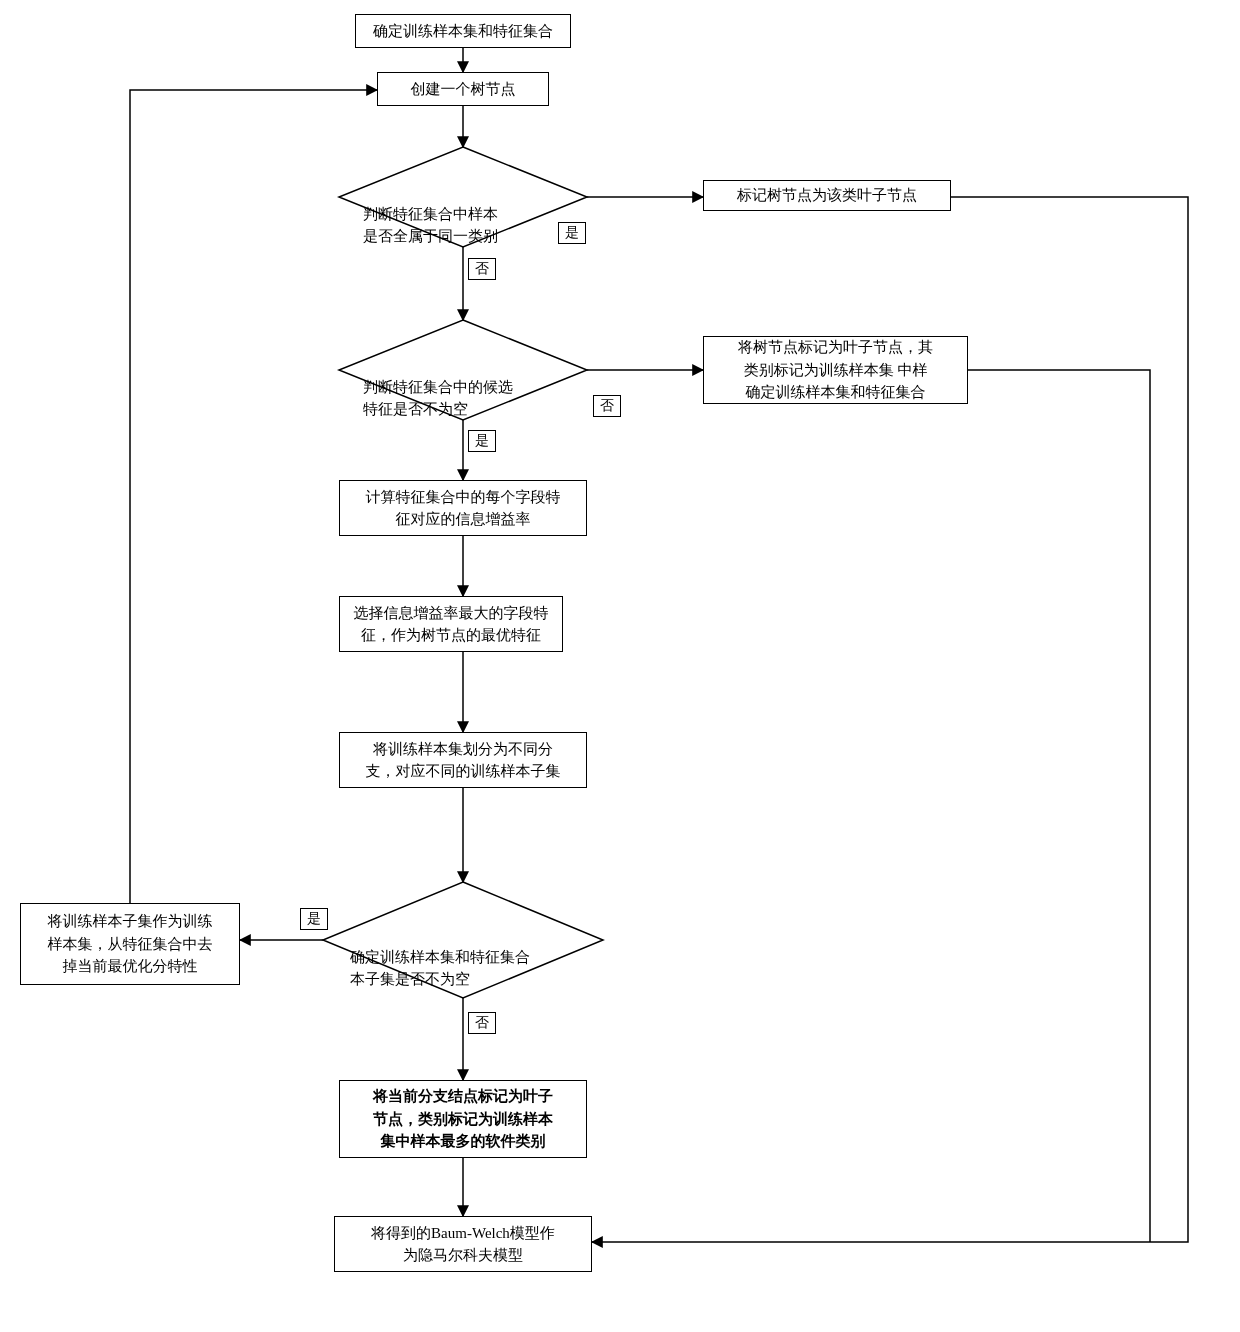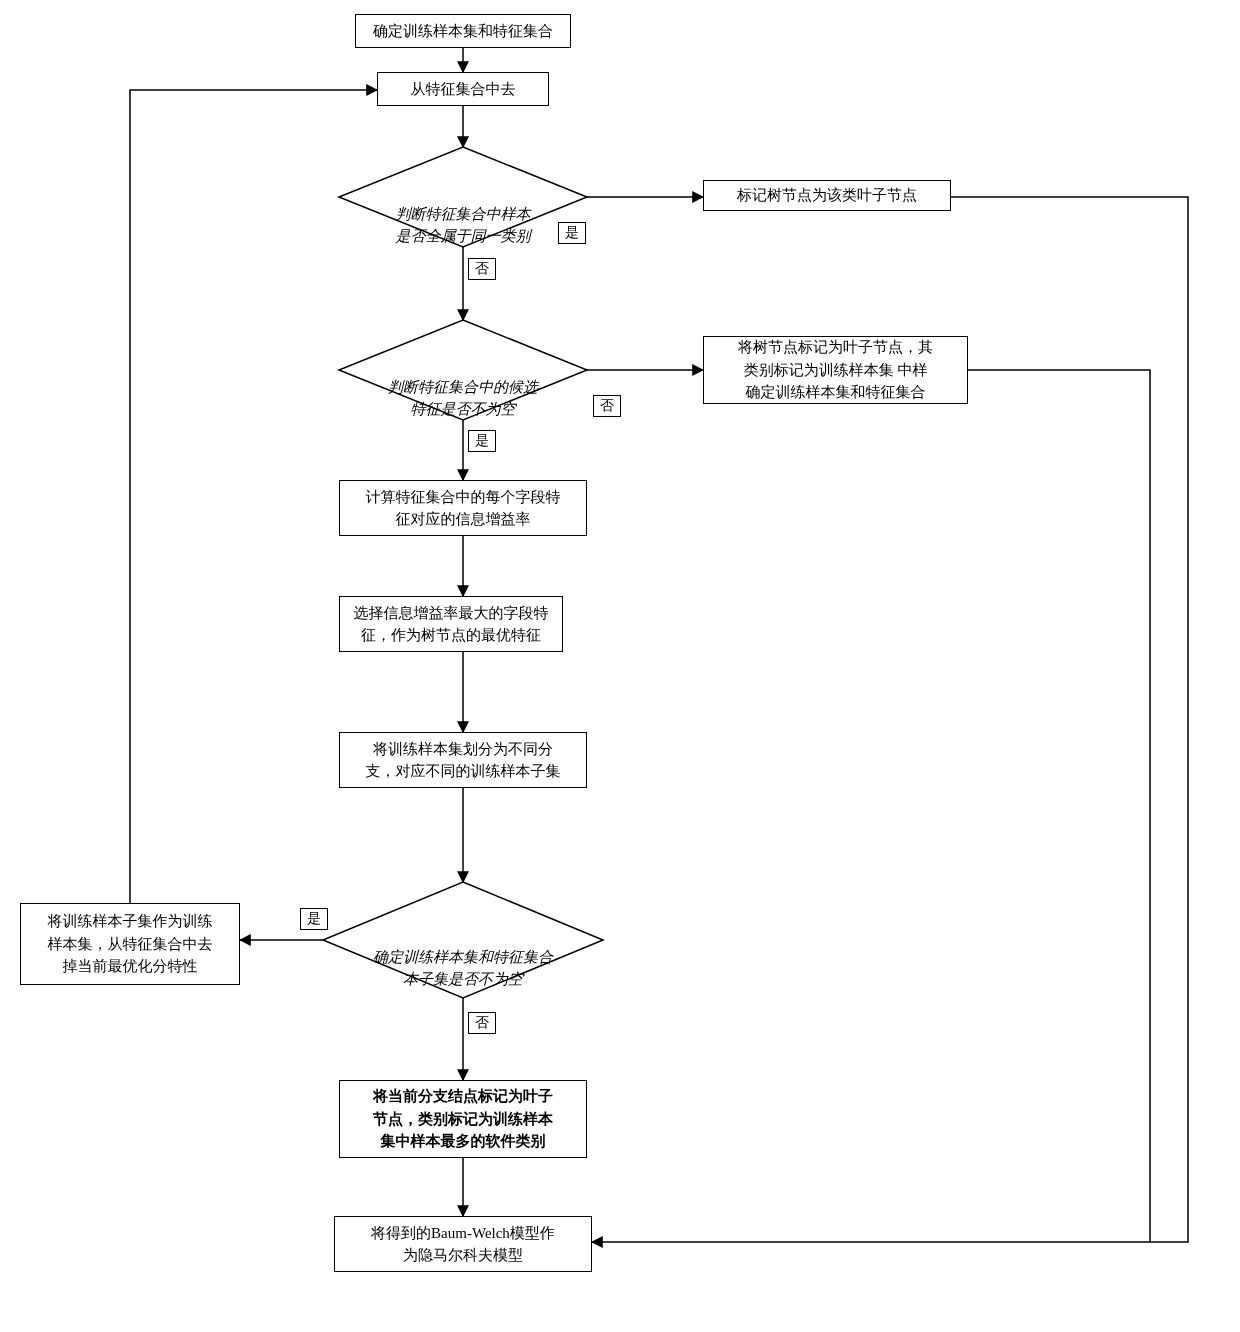--- a/index.html
+++ b/index.html
@@ -35,24 +35,22 @@
   .label {
     position: absolute;
     border: 1px solid #000;
     background: #fff;
     font-size: 14px;
     padding: 1px 6px;
     line-height: 1.3;
   }
   .diamond-text {
     position: absolute;
-    text-align: center;
     line-height: 1.5;
     white-space: pre-line;
-    font-style: italic;
   }
 </style>
 </head>
 <body>
 
 <svg class="connectors">
   <defs>
     <marker id="arrow" viewBox="0 0 10 10" refX="9" refY="5" markerWidth="8" markerHeight="8" orient="auto-start-reverse">
       <path d="M 0 0 L 10 5 L 0 10 z" fill="#000"></path>
     </marker>
@@ -93,21 +91,21 @@
   <polyline points="951,197 1188,197 1188,1242 592,1242" fill="none" stroke="#000" stroke-width="1.5" marker-end="url(#arrow)"></polyline>
 
   <polyline points="968,370 1150,370 1150,1242" fill="none" stroke="#000" stroke-width="1.5"></polyline>
 </svg>
 
 <div class="box" style="left:355px; top:14px; width:216px; height:34px;">
   <span>确定训练样本集和特征集合</span>
 </div>
 
 <div class="box" style="left:377px; top:72px; width:172px; height:34px;">
-  <span>从特征集合中去</span>
+  <span>创建一个树节点</span>
 </div>
 
 <div class="box" style="left:703px; top:180px; width:248px; height:31px;">
   <span>标记树节点为该类叶子节点</span>
 </div>
 
 <div class="box" style="left:703px; top:336px; width:265px; height:68px;">
   <span style="white-space:pre-line;">将树节点标记为叶子节点，其
 类别标记为训练样本集 中样
 确定训练样本集和特征集合</span>

